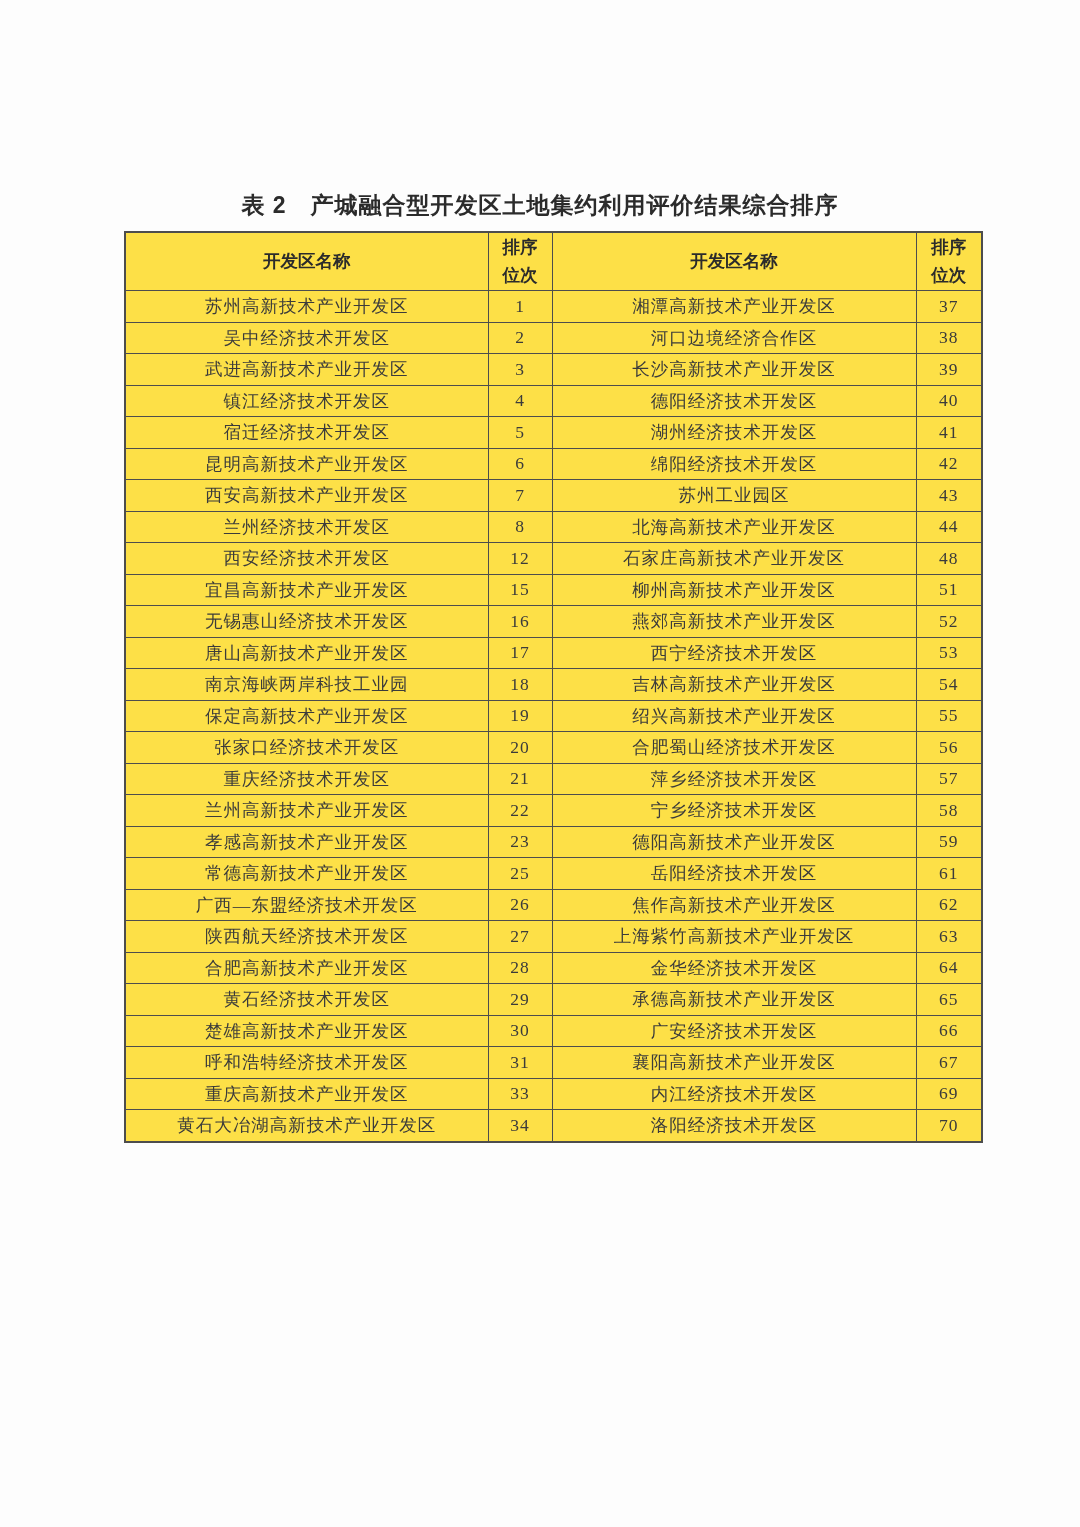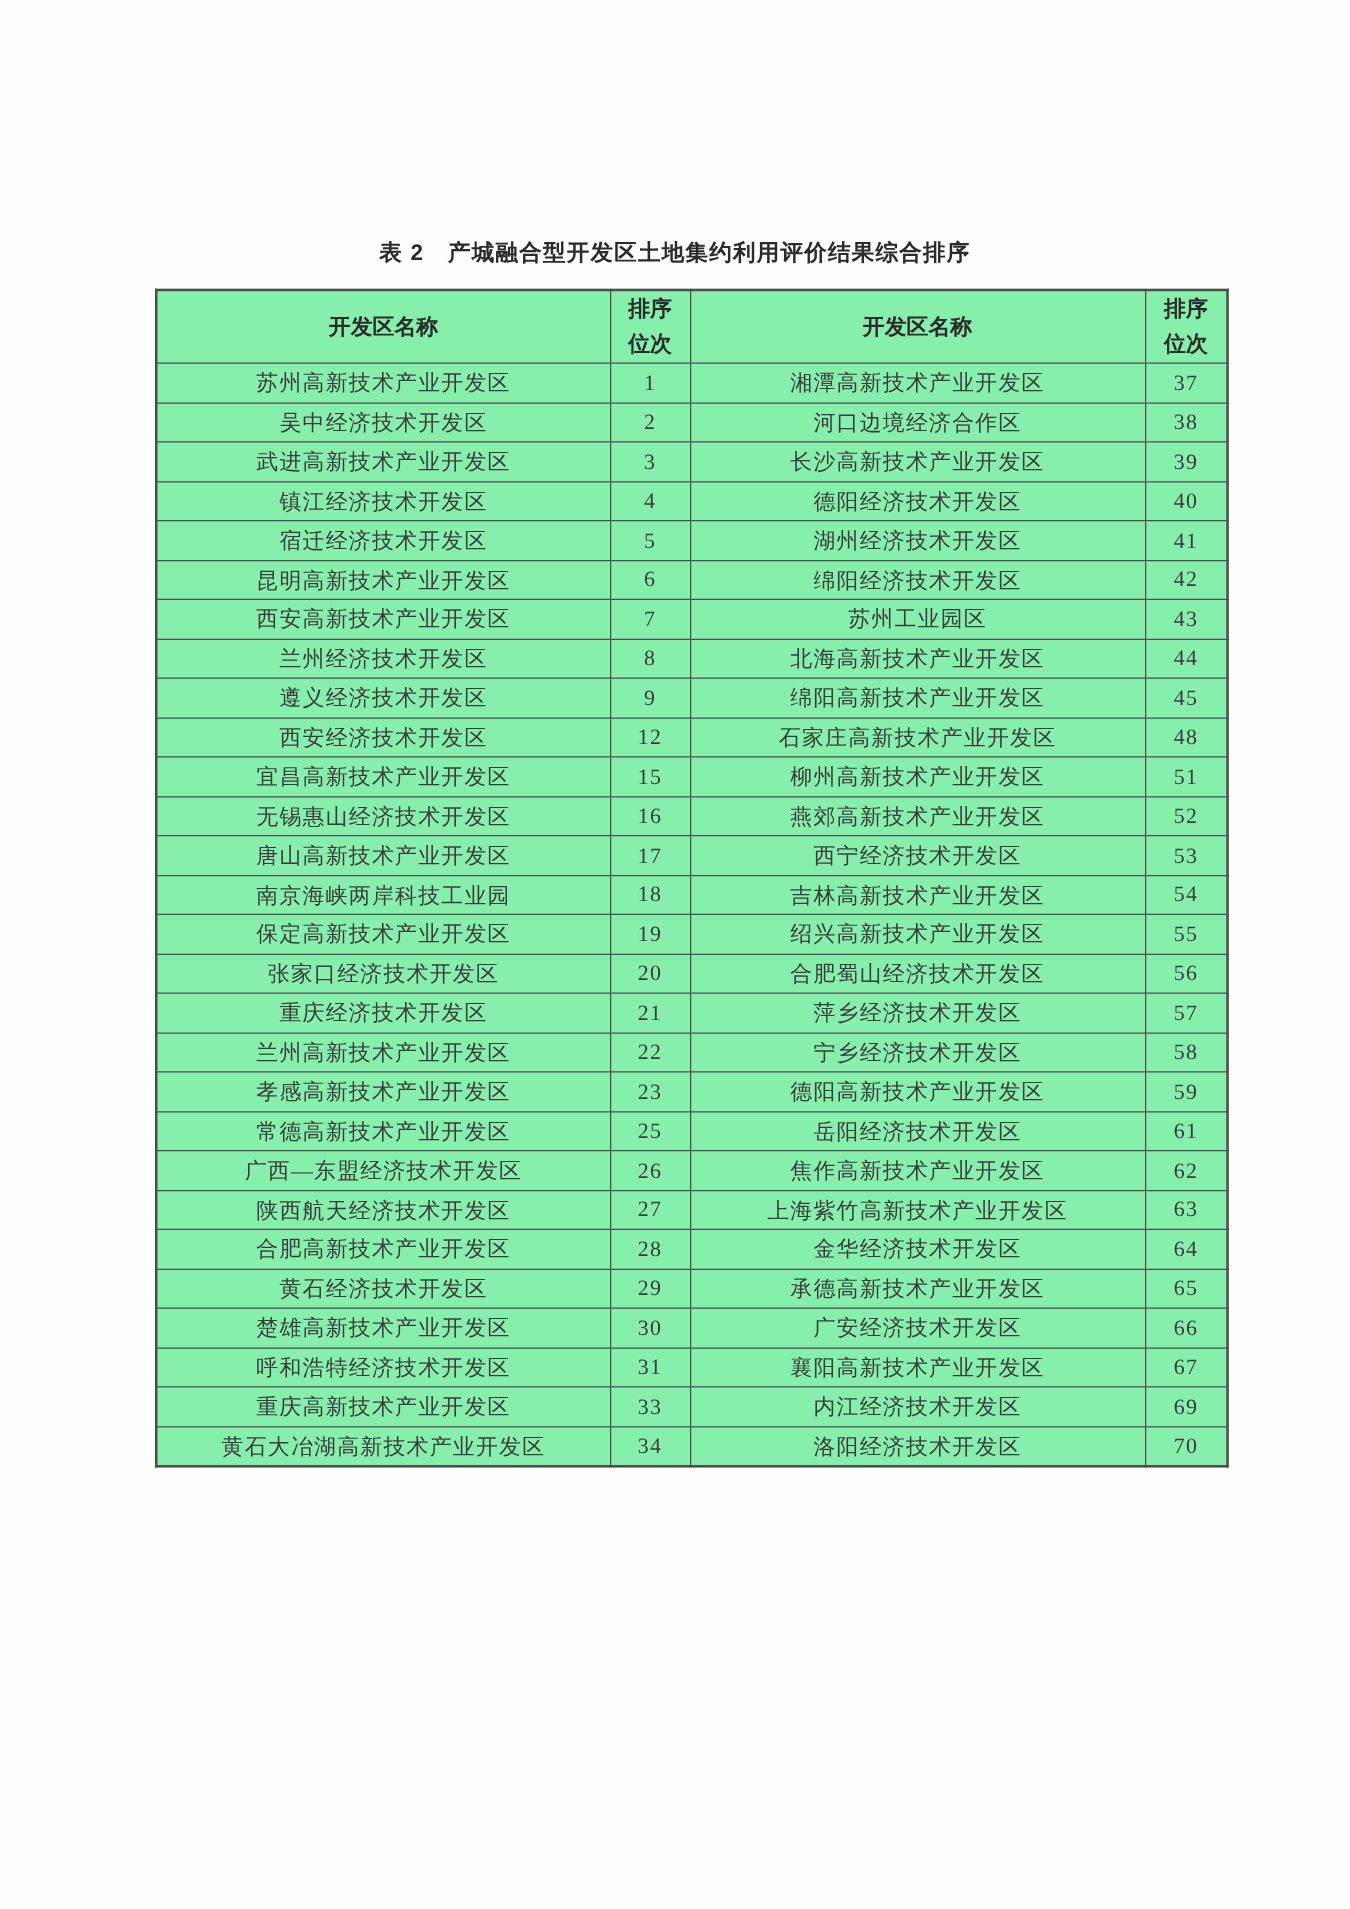--- a/index.html
+++ b/index.html
@@ -16,32 +16,32 @@
     overflow: hidden;
   }
   .doc-title {
     position: absolute;
     top: 190px;
     left: 0;
     width: 1080px;
     text-align: center;
     font-family: "Liberation Sans", "DejaVu Sans", sans-serif;
     font-weight: bold;
-    font-size: 18px;
+    font-size: 23px;
     color: #2b2b2b;
     letter-spacing: 1px;
   }
   table.rank-table {
     position: absolute;
     top: 231px;
     left: 124px;
     width: 857px;
     border-collapse: collapse;
     table-layout: fixed;
-    background: #86efac;
+    background: #fde047;
   }
   table.rank-table, table.rank-table th, table.rank-table td {
     border: 1px solid #4d4d4d;
   }
   table.rank-table {
     border-width: 2px;
   }
   table.rank-table th {
     font-family: "Liberation Sans", "DejaVu Sans", sans-serif;
     font-weight: bold;
@@ -129,26 +129,20 @@
         <td>苏州工业园区</td>
         <td>43</td>
       </tr>
       <tr>
         <td>兰州经济技术开发区</td>
         <td>8</td>
         <td>北海高新技术产业开发区</td>
         <td>44</td>
       </tr>
       <tr>
-        <td>遵义经济技术开发区</td>
-        <td>9</td>
-        <td>绵阳高新技术产业开发区</td>
-        <td>45</td>
-      </tr>
-      <tr>
         <td>西安经济技术开发区</td>
         <td>12</td>
         <td>石家庄高新技术产业开发区</td>
         <td>48</td>
       </tr>
       <tr>
         <td>宜昌高新技术产业开发区</td>
         <td>15</td>
         <td>柳州高新技术产业开发区</td>
         <td>51</td>

